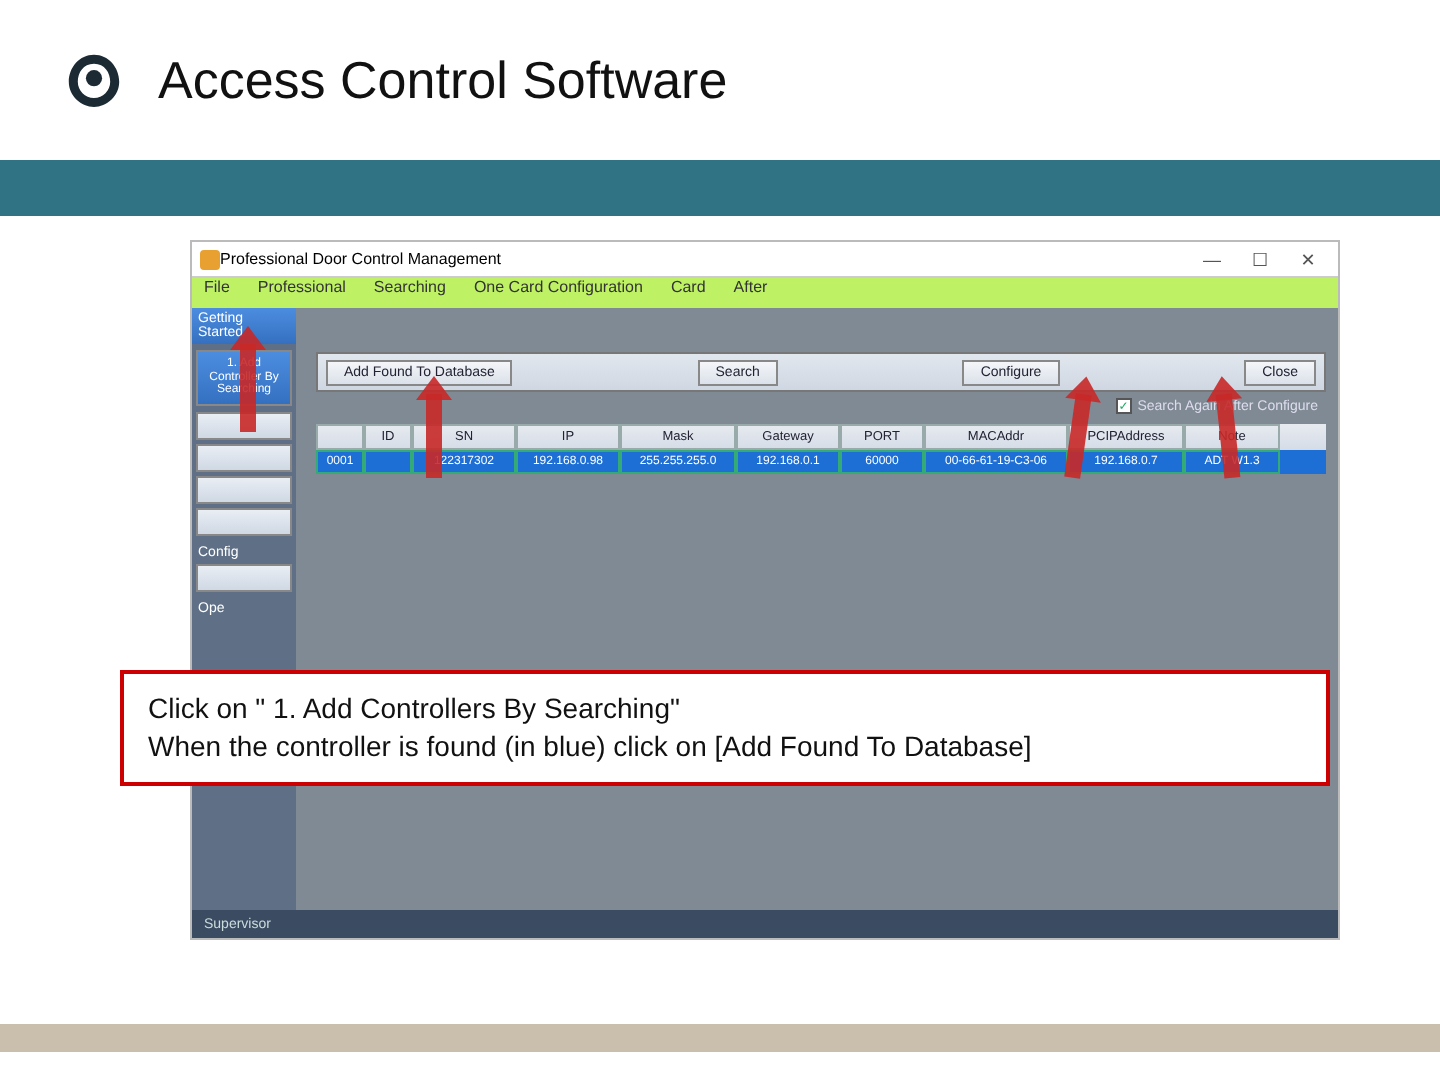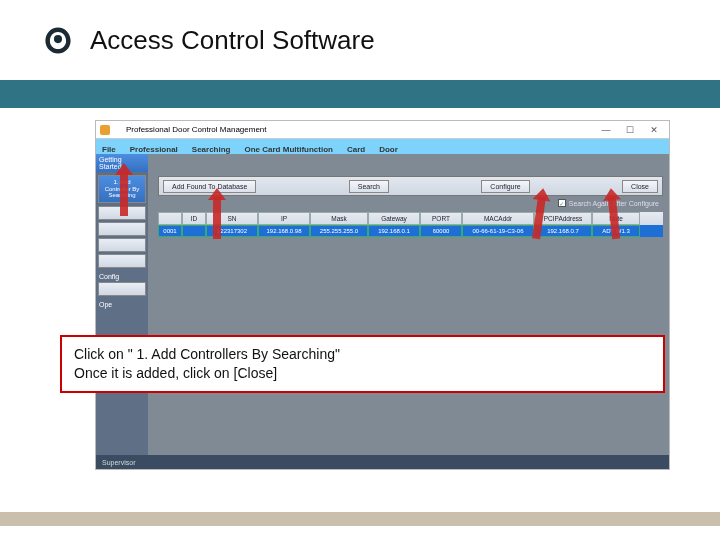--- a/index.html
+++ b/index.html
@@ -1,27 +1,27 @@
 <!DOCTYPE html>
 <html><head>
 <meta charset="utf-8">
 <style>
   * { box-sizing: border-box; margin: 0; padding: 0; }
   body { width: 720px; height: 540px; background: #fff; font-family: Arial, sans-serif; position: relative; overflow: hidden; }
-  .header-bar { height: 80px; background: #fff; position: relative; display: flex; align-items: center; padding-left: 40px; }
+  .header-bar { height: 80px; background: #fff; position: relative; display: flex; align-items: center; padding-left: 29px; }
   .logo { width: 36px; height: 36px; margin-right: 14px; }
   .page-title { font-size: 26px; font-weight: 400; color: #111; }
   .teal-band { height: 28px; background: #2f7384; }
   .app-area { position: absolute; left: 95px; top: 120px; width: 575px; height: 350px; background: #808a95; border: 1px solid #bbb; font-size: 8px; }
   .titlebar { height: 18px; background: #fff; border-bottom: 1px solid #ccc; display: flex; align-items: center; padding: 0 4px; justify-content: space-between; }
-  .titlebar-left { display: flex; align-items: center; gap: 16px; }
+  .titlebar-left { display: flex; align-items: center; gap: 0; }
   .titlebar-icon { width: 10px; height: 10px; background: #e8a030; border-radius: 2px; }
   .win-controls { display: flex; gap: 2px; }
   .win-btn { width: 22px; height: 14px; display: flex; align-items: center; justify-content: center; background: #fff; color: #555; font-size: 9px; }
-  .menubar { height: 15px; background: #7dd3fc; display: flex; align-items: flex-end; gap: 14px; padding: 0 6px; color: #333; font-size: 8px; font-weight: bold; }
+  .menubar { height: 15px; background: #bef264; display: flex; align-items: flex-start; gap: 14px; padding: 0 6px; color: #333; font-size: 8px; }
   .sidebar { position: absolute; left: 0; top: 33px; width: 52px; bottom: 14px; background: #5f7086; display: flex; flex-direction: column; }
   .side-btn { background: linear-gradient(#e9eef4,#d0d8e4); border: 1px solid #888; margin: 2px; padding: 3px 2px; font-size: 6px; color: #223; text-align: center; line-height: 1.1; }
   .side-btn.active { background: linear-gradient(#4c8de0,#3570c0); color: #fff; }
   .side-header { background: linear-gradient(#4c8de0,#3570c0); color: #fff; font-size: 7px; padding: 2px 3px; margin-bottom: 1px; }
   .sb-small { height: 14px; margin: 1px 2px; background: linear-gradient(#e9eef4,#d0d8e4); border:1px solid #888; }
   .side-label { color: #fff; font-size: 7px; padding: 4px 3px 1px; }
   .main-panel { position: absolute; left: 52px; top: 33px; right: 0; bottom: 14px; background: #808a95; }
   .search-bar { position: absolute; left: 10px; top: 22px; right: 6px; height: 20px; background: linear-gradient(#e2e7ee,#cfd7e2); border: 1px solid #777; display: flex; align-items: center; padding: 0 4px; gap: 6px; }
   .sb-btn { flex: 0 0 auto; padding: 2px 8px; background: linear-gradient(#f4f6f9,#dbe1ea); border: 1px solid #888; font-size: 7px; color: #223; white-space: nowrap; }
   .sb-spacer { flex: 1; }
@@ -64,23 +64,23 @@
     <div class="win-controls">
       <div class="win-btn">—</div>
       <div class="win-btn">☐</div>
       <div class="win-btn">✕</div>
     </div>
   </div>
   <div class="menubar">
     <span>File</span>
     <span>Professional</span>
     <span>Searching</span>
-    <span>One Card Multifunction</span>
+    <span>One Card Configuration</span>
     <span>Card</span>
-    <span>Door</span>
+    <span>After</span>
   </div>
 
   <div class="sidebar">
     <div class="side-header">Getting Started</div>
     <div class="side-btn active">1. Add Controller By Searching</div>
     <div class="sb-small"></div>
     <div class="sb-small"></div>
     <div class="sb-small"></div>
     <div class="sb-small"></div>
     <div class="side-label">Config</div>
@@ -135,16 +135,16 @@
   </div>
 </div>
 
 <div class="arrow a1"></div>
 <div class="arrow a2"></div>
 <div class="arrow a3"></div>
 <div class="arrow a4"></div>
 
 <div class="instruction-box">
   <div>Click on " 1. Add Controllers By Searching"</div>
-  <div>Once it is added, click on [Close]</div>
+  <div>When  the controller is found (in blue) click on [Add Found To Database]</div>
 </div>
 
 <div class="footer-stripe"></div>
 
 </body></html>

